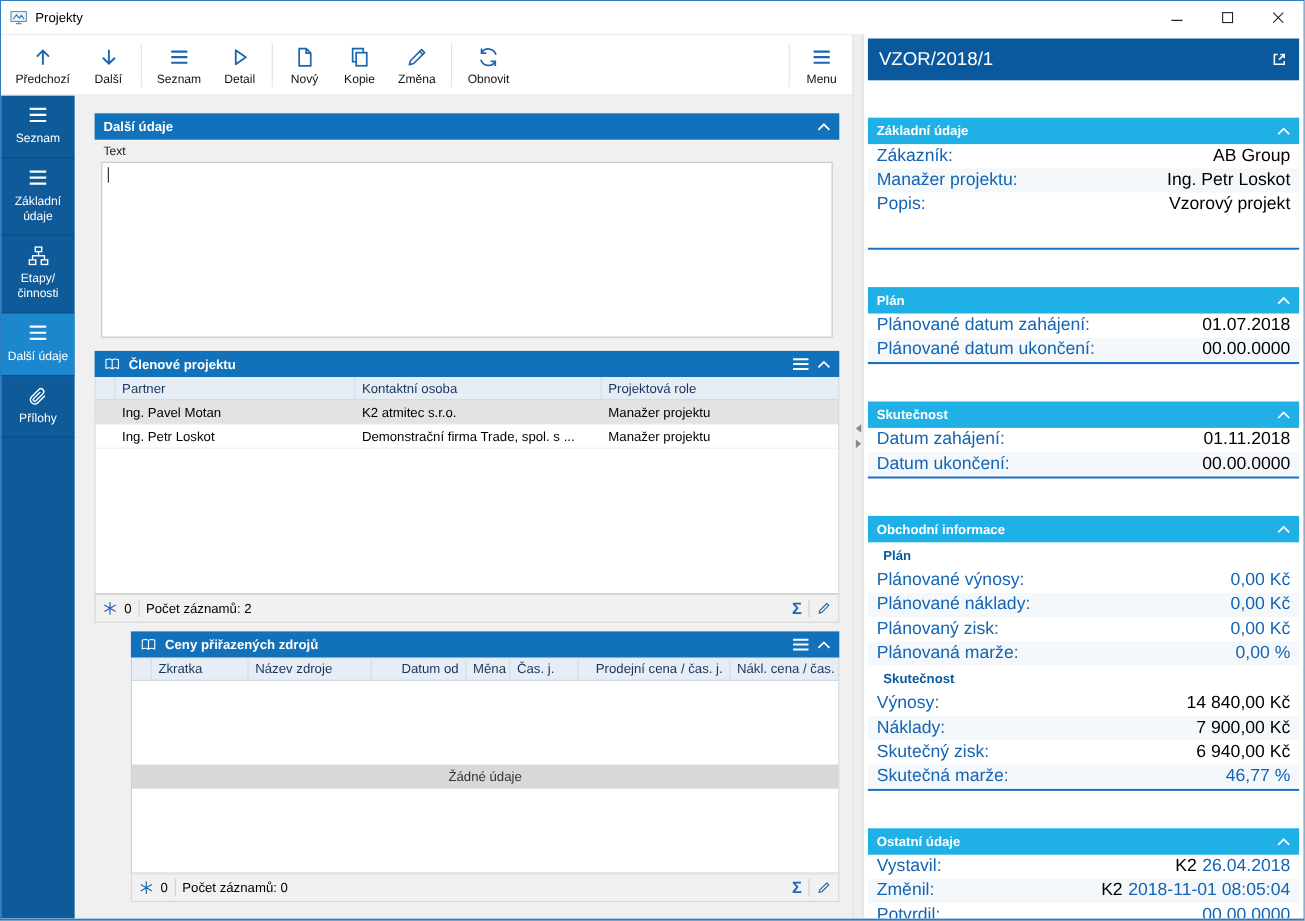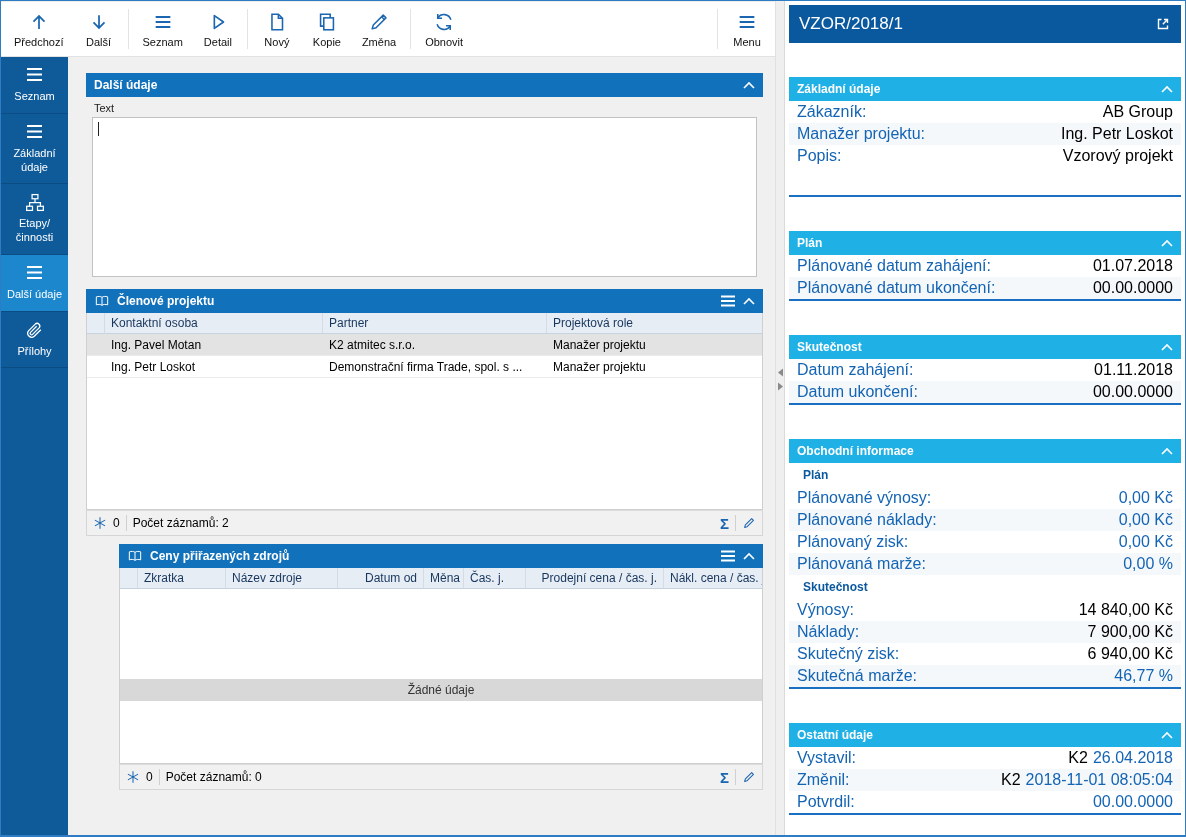--- a/index.html
+++ b/index.html
@@ -47,21 +47,21 @@
   .gh-cell { padding:3px 6px; font-size:12px; border-right:1px solid #d2dbe6; border-bottom:1px solid #c8d2de; white-space:nowrap; overflow:hidden; }
   .gh-cell:last-child { border-right:none; }
   .ta-r { text-align:right; }
   .grid-row { display:grid; height:22px; align-items:center; border-bottom:1px solid #ebebeb; font-size:12px; background:#fff; }
   .grid-row.sel { background:#e3e3e3; }
   .gr-cell { padding:0 6px; white-space:nowrap; overflow:hidden; text-overflow:ellipsis; }
   .members-cols { grid-template-columns:18px 218px 224px 1fr; }
   .prices-cols  { grid-template-columns:18px 88px 112px 86px 40px 62px 138px 1fr; }
   .grid-fill-members { height:131px; background:#fff; }
   .prices-body { height:174px; position:relative; background:#fff; }
-  .empty-band { position:absolute; left:0; right:0; top:90px; height:22px; background:#d8d8d8; display:flex; align-items:center; justify-content:center; color:#333; }
+  .empty-band { position:absolute; left:0; right:0; top:76px; height:22px; background:#d8d8d8; display:flex; align-items:center; justify-content:center; color:#333; }
   .grid-footer { height:26px; background:#f1f1f1; border:1px solid #d6d6d6; border-top:1px solid #dcdcdc; display:flex; align-items:center; gap:6px; padding:0 6px; font-size:12px; }
   .gf-sep { width:1px; height:16px; background:#d0d0d0; }
   .gf-flex { flex:1; }
   .gf-ico { color:#1b66b0; display:flex; background:none; border:none; padding:0; }
   .sigma { color:#1b66b0; font-weight:bold; font-size:15px; line-height:1; background:none; border:none; }
   
   .splitter { flex:0 0 10px; background:#efefef; border-left:1px solid #e0e0e0; border-right:1px solid #dadada; position:relative; }
   .splitter-grip { position:absolute; top:44%; left:1px; display:flex; flex-direction:column; gap:5px; color:#777; }
   
   .detail { flex:0 0 400px; background:#fff; padding:4px 4px 0 4px; display:flex; flex-direction:column; overflow:hidden;gap:24px; }
@@ -83,20 +83,47 @@
   .period-row { margin:0 7px 9px 7px; display:flex; background:#ffffce; border:1px solid #98a2aa; height:22px; }
   .period-input { flex:1; border:none; background:transparent; padding:0 5px; font:12px "Liberation Sans", sans-serif; outline:none; color:#000; }
   .combo-btn { width:20px; border:none; border-left:1px solid #d8d8b0; background:#ffffce; display:flex; align-items:center; justify-content:center; color:#1b66b0; padding:0; }
   svg { display:block; }
 </style>
 </head>
 <body>
 
 <div class="window">
 
+  <div class="titlebar">
+    <span>
+      <svg width="16" height="16" viewBox="0 0 16 16">
+          <rect x="1" y="2.5" width="14" height="9" fill="#eef3f8" stroke="#6c8fb4"></rect>
+          <path d="M3 9.5l3-4 2.5 3 2-2.5 2.5 3.5" stroke="#2e75b6" fill="none"></path>
+          <path d="M5.5 13.5h5M8 11.5v2" stroke="#6c8fb4" fill="none"></path>
+        </svg>
+    </span>
+    <span class="tb-title">Projekty</span>
+    <div class="win-controls">
+      <button class="win-btn">
+          <svg width="12" height="12" viewBox="0 0 12 12">
+            <path d="M1 8.5h10" stroke="#222" fill="none"></path>
+          </svg>
+        </button>
+      <button class="win-btn">
+          <svg width="12" height="12" viewBox="0 0 12 12">
+            <rect x="1.5" y="1.5" width="9" height="9" fill="none" stroke="#222"></rect>
+          </svg>
+        </button>
+      <button class="win-btn">
+          <svg width="12" height="12" viewBox="0 0 12 12">
+            <path d="M1.5 1.5l9 9M10.5 1.5l-9 9" stroke="#222" fill="none"></path>
+          </svg>
+        </button>
+    </div>
+  </div>
 
   <div class="body-row">
     <div class="left-col">
 
       <div class="toolbar">
         <button class="tb-btn">
           <span class="tb-ico">
               <svg width="22" height="22" viewBox="0 0 24 24">
                 <path d="M12 19.5V5.5M6 11.5l6-6 6 6" stroke="currentColor" stroke-width="1.9" fill="none"></path>
               </svg>
@@ -266,22 +293,22 @@
                 </span>
               <span class="ph-ico">
                   <svg width="12" height="8" viewBox="0 0 12 8">
                     <path d="M1 7l5-5 5 5" fill="none" stroke="#fff" stroke-width="1.6"></path>
                   </svg>
                 </span>
             </header>
             <div class="grid">
               <div class="grid-head members-cols">
                 <span class="gh-cell"></span>
+                <span class="gh-cell">Partner</span>
                 <span class="gh-cell">Kontaktní osoba</span>
-                <span class="gh-cell">Partner</span>
                 <span class="gh-cell">Projektová role</span>
               </div>
               <div class="grid-row members-cols sel">
                 <span class="gr-cell"></span>
                 <span class="gr-cell">Ing. Pavel Motan</span>
                 <span class="gr-cell">K2 atmitec s.r.o.</span>
                 <span class="gr-cell">Manažer projektu</span>
               </div>
               <div class="grid-row members-cols">
                 <span class="gr-cell"></span>

